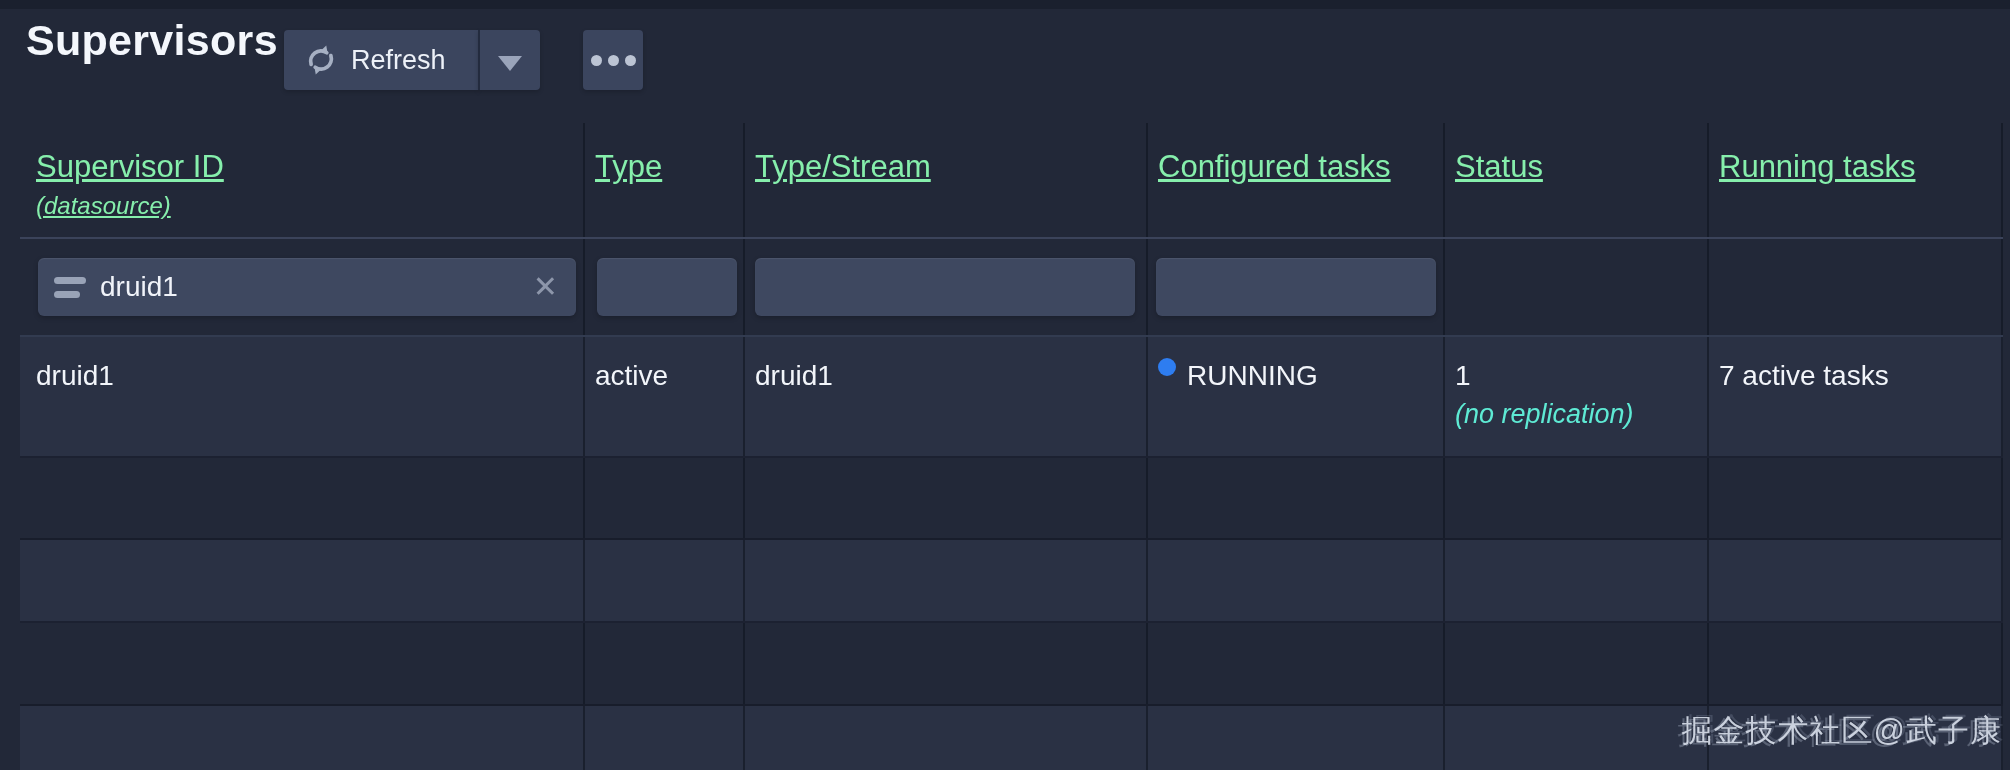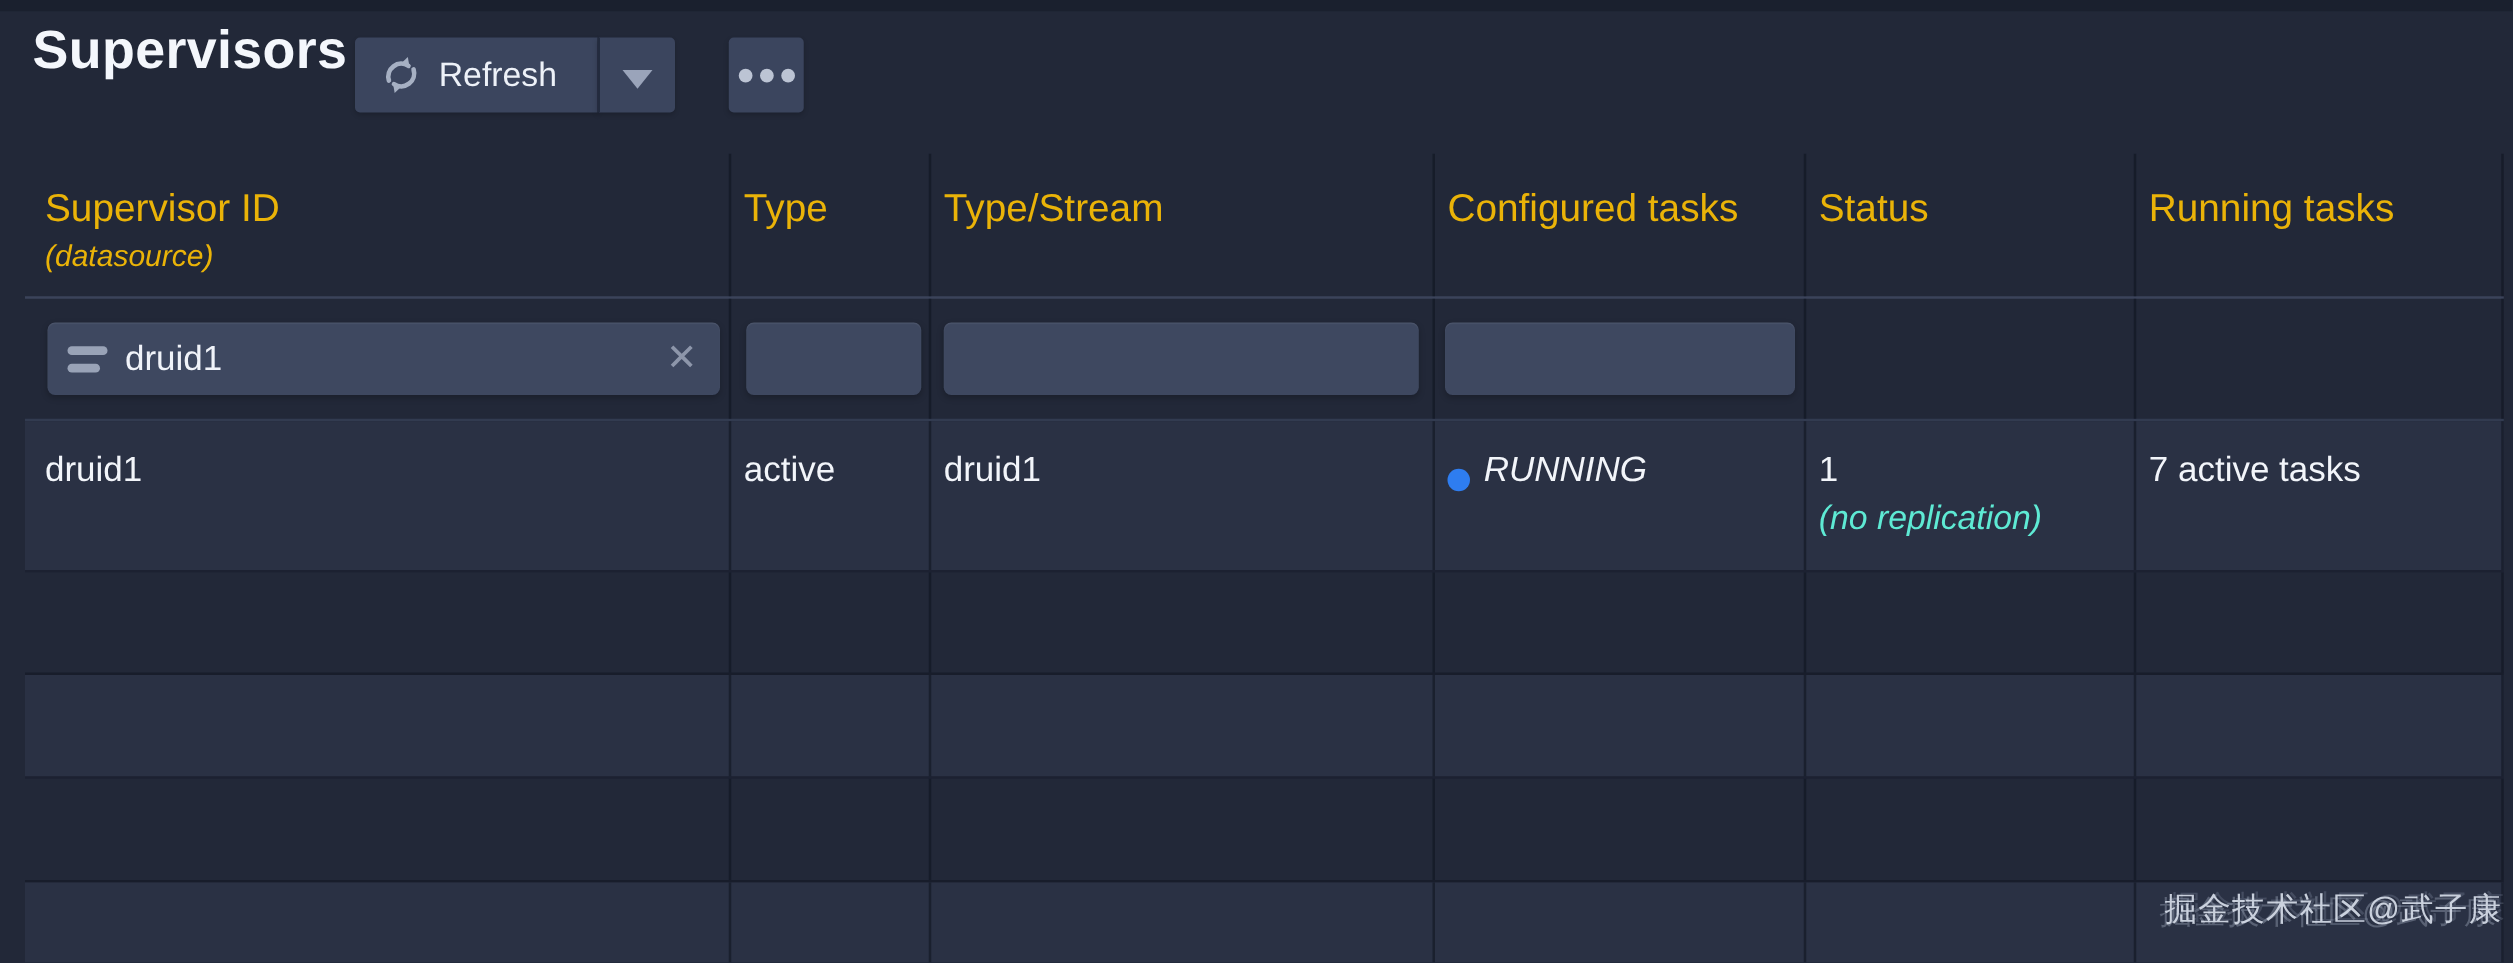--- a/index.html
+++ b/index.html
@@ -22,21 +22,21 @@
                border-top:15px solid #9aa4ba;margin-top:6px;}
   .btn-more{position:absolute;left:583px;top:30px;width:60px;height:60px;border-radius:4px;
             display:flex;align-items:center;justify-content:center;gap:6px;}
   .dot-sm{width:11px;height:11px;border-radius:50%;background:#bcc4d4;}
 
   
   .table{position:absolute;left:20px;top:123px;width:1983px;}
   .row{display:grid;grid-template-columns:565px 160px 403px 297px 264px 294px;}
   .cell{box-sizing:border-box;border-right:2px solid rgba(13,18,30,.55);}
   .hrow{height:114px;border-bottom:2px solid #3b435a;}
-  .hcell{padding:24px 10px 0 10px;font-size:31px;color:#eab308;line-height:39px;}
+  .hcell{padding:24px 10px 0 10px;font-size:31px;color:#86efac;line-height:39px;text-decoration:underline;}
   .hcell.first{padding-left:16px;}
   .hsub{font-style:italic;font-size:24px;}
 
   .frow{height:96px;border-bottom:2px solid #323b50;}
   .fcell{position:relative;}
   .finput-box{position:absolute;top:19px;height:58px;background:#3e4860;border-radius:6px;
               box-shadow:inset 0 1px 1px rgba(255,255,255,.08),0 2px 5px rgba(0,0,0,.22);
               display:flex;align-items:center;box-sizing:border-box;}
   .finput{background:transparent;border:none;outline:none;color:#f0f3f9;font-size:28px;
           font-family:inherit;flex:1;min-width:0;height:100%;padding:0 6px 0 0;}
@@ -44,28 +44,28 @@
                 border-radius:6px;box-shadow:inset 0 1px 1px rgba(255,255,255,.08),0 2px 5px rgba(0,0,0,.22);
                 color:#f0f3f9;font-size:28px;font-family:inherit;box-sizing:border-box;padding:0 12px;}
   .filter-icon{display:flex;flex-direction:column;gap:7px;margin:0 14px 0 16px;}
   .filter-icon .bar1{width:32px;height:7px;border-radius:4px;background:#99a3b7;}
   .filter-icon .bar2{width:26px;height:7px;border-radius:4px;background:#99a3b7;}
   .clear-x{color:#8d96aa;font-size:30px;line-height:30px;padding:0 18px 0 8px;cursor:pointer;}
 
   .drow{height:119px;background:#2a3144;border-bottom:2px solid rgba(13,18,30,.5);}
   .dcell{padding:21px 10px 0 10px;font-size:28px;color:#f2f5fa;line-height:35px;}
   .dcell.first{padding-left:16px;}
-  .status-wrap{display:flex;align-items:flex-end;gap:11px;font-style:italic;}
+  .status-wrap{display:flex;align-items:flex-start;gap:11px;}
   .status-dot{width:18px;height:18px;border-radius:50%;background:#2e7df0;flex:0 0 auto;}
   .note{font-style:italic;color:#5eead4;font-size:27px;margin-top:4px;}
 
   .erow{height:80px;border-bottom:2px solid rgba(13,18,30,.5);}
   .erow.light{background:#2a3144;}
 
-  .watermark{position:absolute;right:8px;top:710px;font-size:26px;color:rgba(214,220,232,.92);
+  .watermark{position:absolute;right:8px;top:710px;font-size:31px;color:rgba(214,220,232,.92);
              letter-spacing:1px;white-space:nowrap;
              text-shadow:-4px 2px 0 rgba(165,175,195,.38),3px -2px 0 rgba(165,175,195,.22);}
 </style>
 </head>
 <body>
 
 <div class="screen">
   <div class="top-edge"></div>
 
   <div class="topbar">

